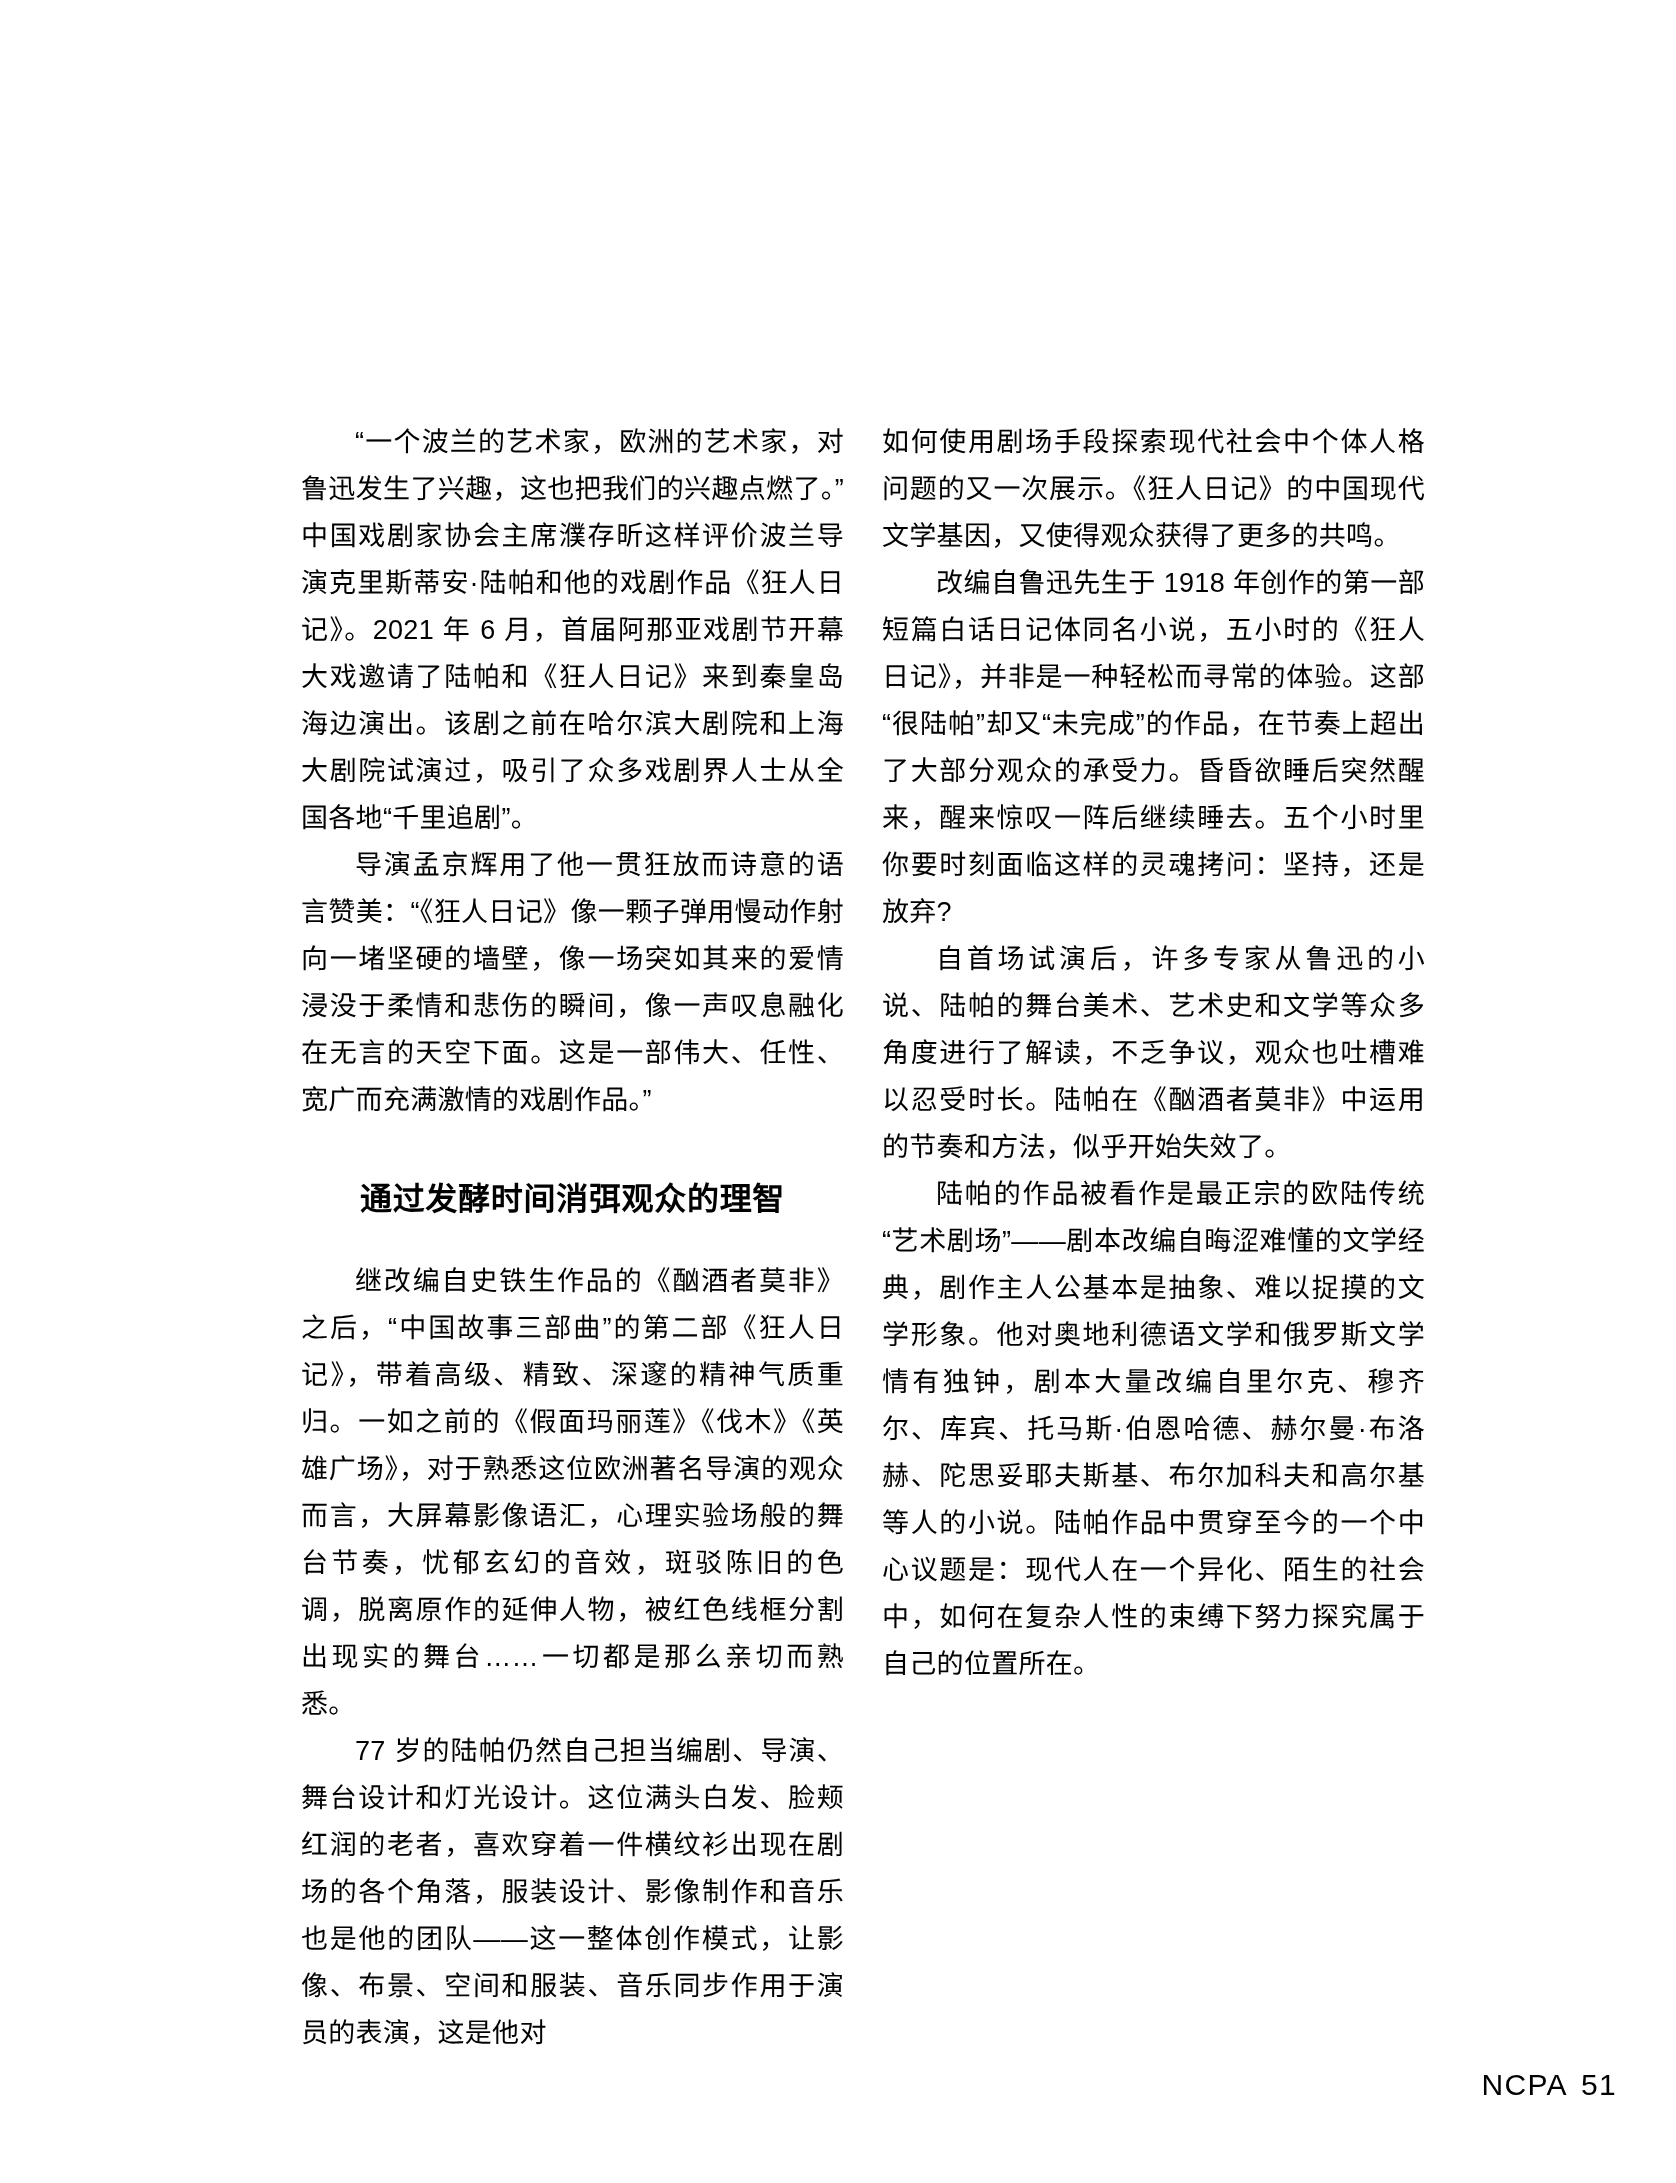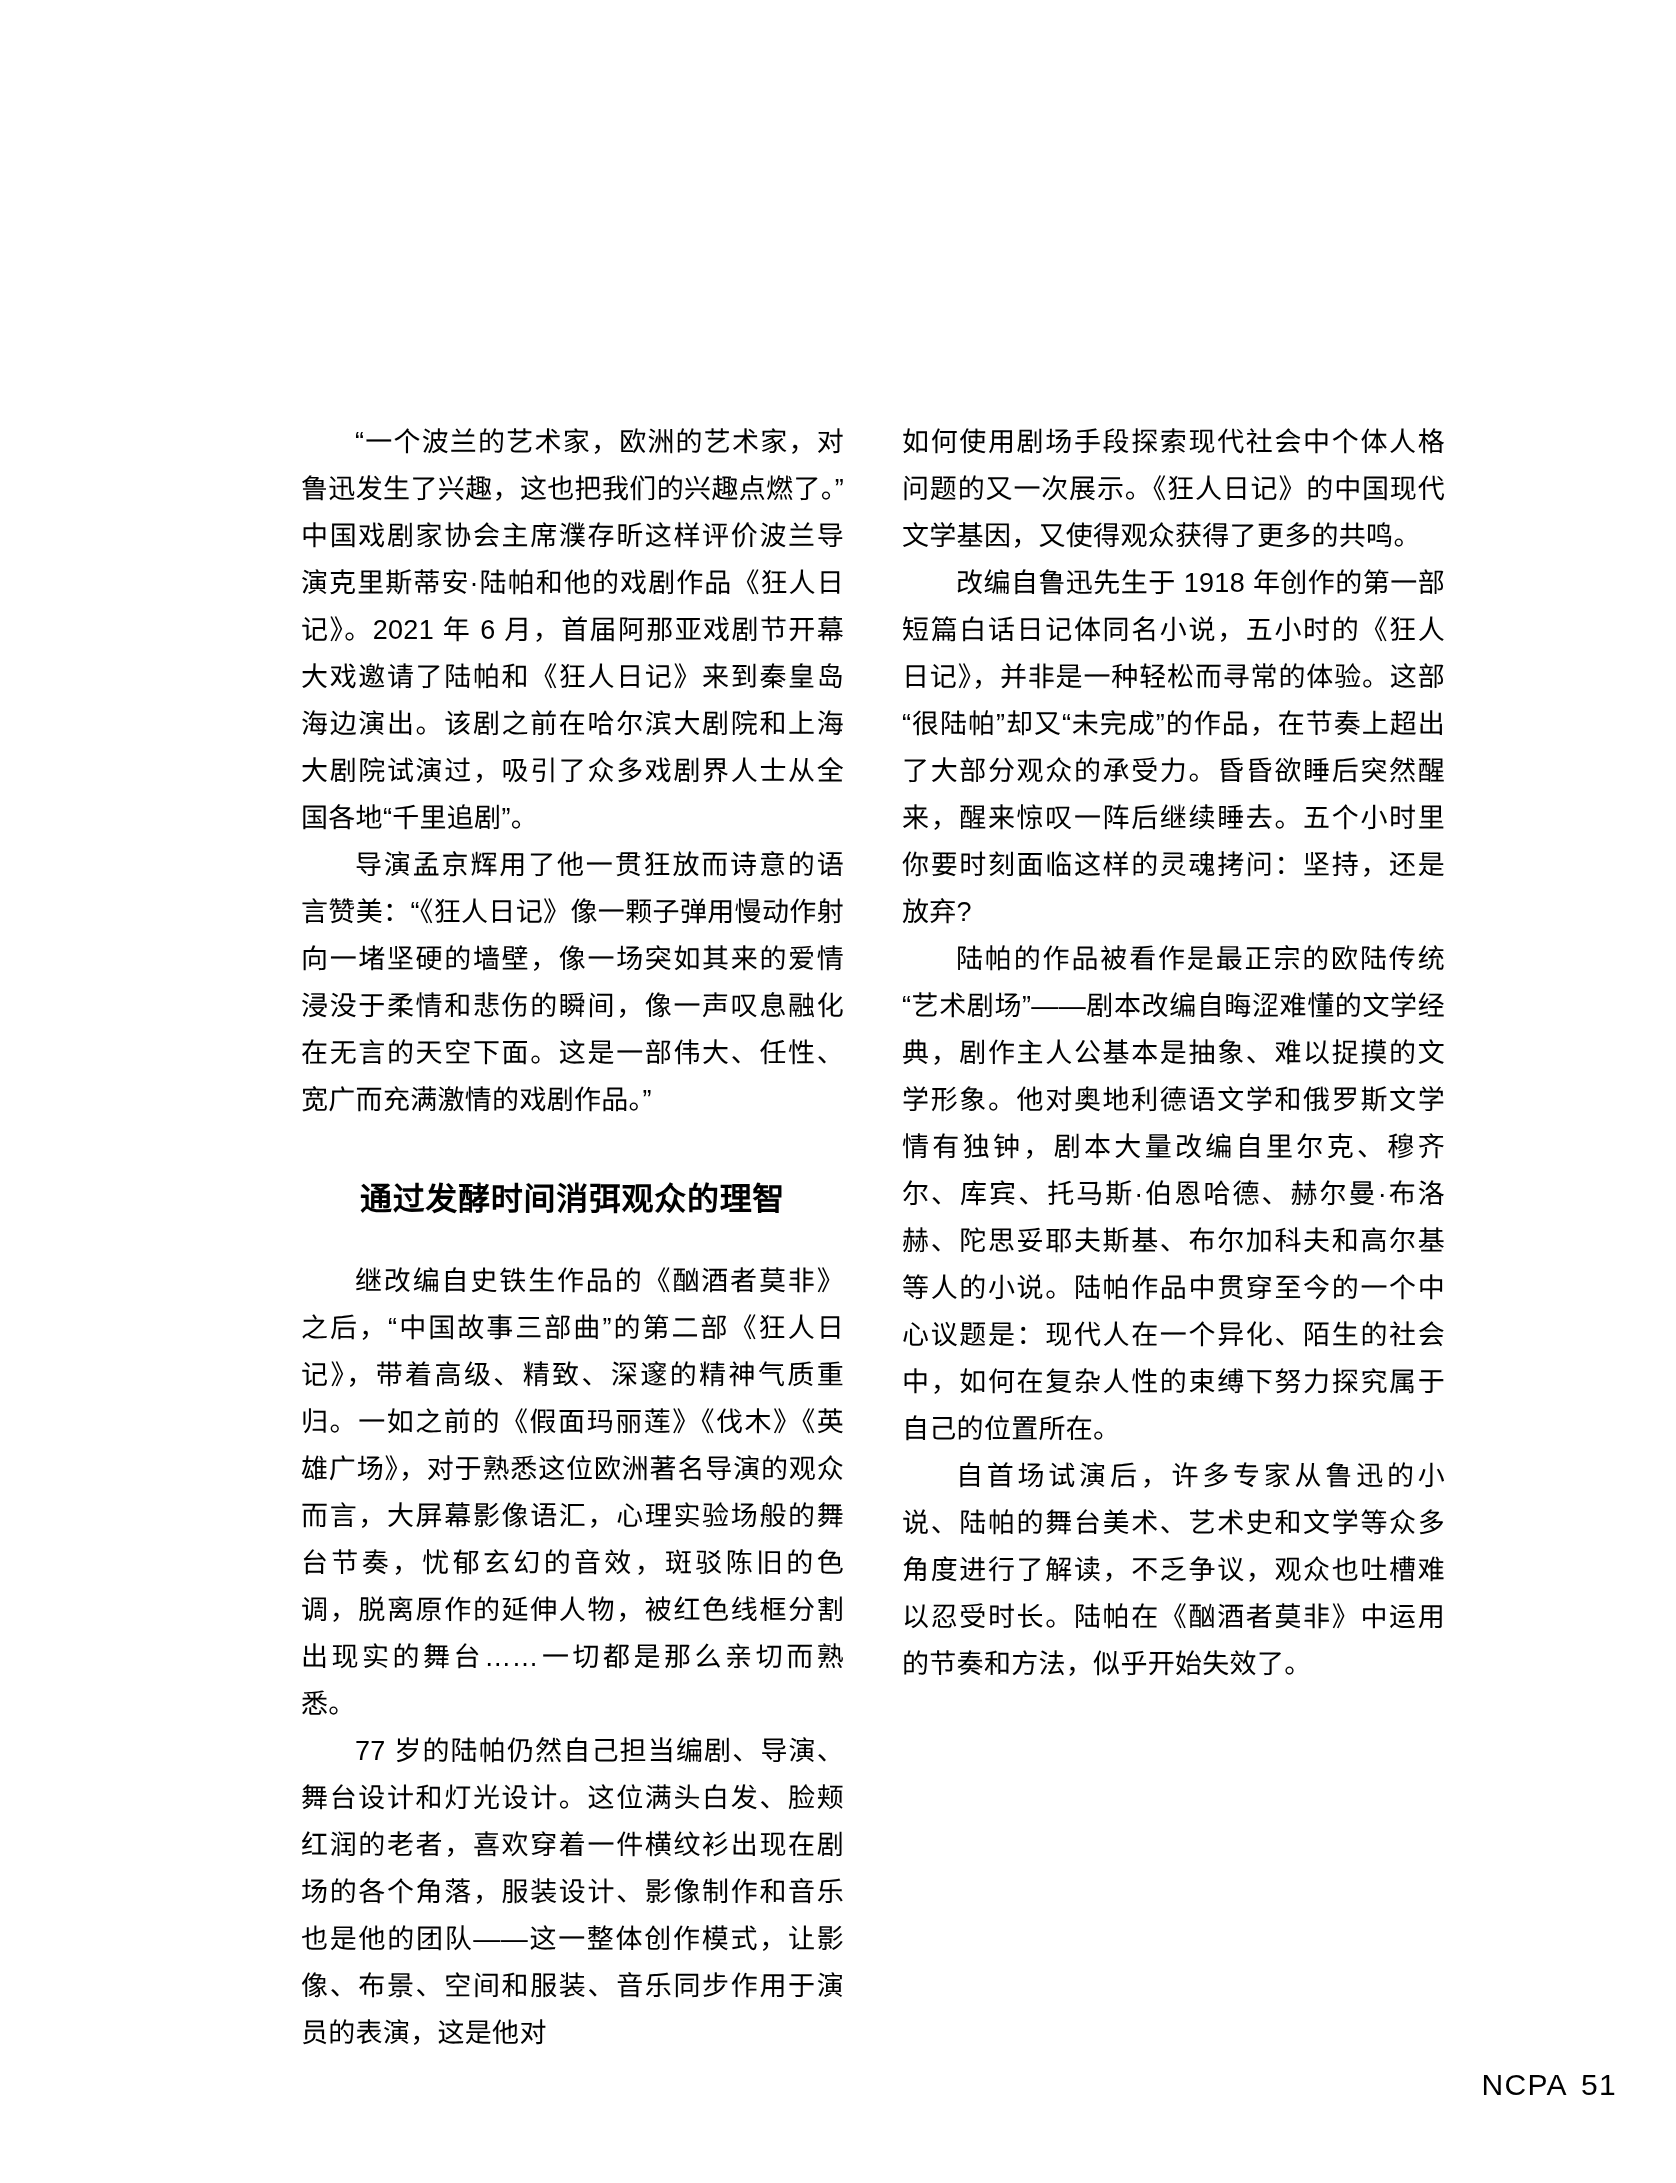--- a/index.html
+++ b/index.html
@@ -28,21 +28,21 @@
     width: 543px;
     font-size: 27px;
     line-height: 47px;
     text-align: justify;
     text-justify: inter-ideograph;
     letter-spacing: 0.3px;
     color: #000000;
     font-weight: 400;
   }
   .col-left  { left: 301px; }
-  .col-right { left: 882px; margin-left: 20px; }
+  .col-right { left: 882px; }
   .col p {
     margin: 0;
     padding: 0;
     text-indent: 2em;
   }
   .col p.continuation {
     text-indent: 0;
   }
   .section-heading {
     margin: 55px 0 38px 0;
@@ -80,22 +80,22 @@
     <p>“一个波兰的艺术家，欧洲的艺术家，对鲁迅发生了兴趣，这也把我们的兴趣点燃了。”中国戏剧家协会主席濮存昕这样评价波兰导演克里斯蒂安·陆帕和他的戏剧作品《狂人日记》。2021 年 6 月，首届阿那亚戏剧节开幕大戏邀请了陆帕和《狂人日记》来到秦皇岛海边演出。该剧之前在哈尔滨大剧院和上海大剧院试演过，吸引了众多戏剧界人士从全国各地“千里追剧”。</p>
     <p>导演孟京辉用了他一贯狂放而诗意的语言赞美：“《狂人日记》像一颗子弹用慢动作射向一堵坚硬的墙壁，像一场突如其来的爱情浸没于柔情和悲伤的瞬间，像一声叹息融化在无言的天空下面。这是一部伟大、任性、宽广而充满激情的戏剧作品。”</p>
     <h2 class="section-heading">通过发酵时间消弭观众的理智</h2>
     <p>继改编自史铁生作品的《酗酒者莫非》之后，“中国故事三部曲”的第二部《狂人日记》，带着高级、精致、深邃的精神气质重归。一如之前的《假面玛丽莲》《伐木》《英雄广场》，对于熟悉这位欧洲著名导演的观众而言，大屏幕影像语汇，心理实验场般的舞台节奏，忧郁玄幻的音效，斑驳陈旧的色调，脱离原作的延伸人物，被红色线框分割出现实的舞台……一切都是那么亲切而熟悉。</p>
     <p>77 岁的陆帕仍然自己担当编剧、导演、舞台设计和灯光设计。这位满头白发、脸颊红润的老者，喜欢穿着一件横纹衫出现在剧场的各个角落，服装设计、影像制作和音乐也是他的团队——这一整体创作模式，让影像、布景、空间和服装、音乐同步作用于演员的表演，这是他对</p>
   </div>
 
   <div class="col col-right">
     <p class="continuation">如何使用剧场手段探索现代社会中个体人格问题的又一次展示。《狂人日记》的中国现代文学基因，又使得观众获得了更多的共鸣。</p>
     <p>改编自鲁迅先生于 1918 年创作的第一部短篇白话日记体同名小说，五小时的《狂人日记》，并非是一种轻松而寻常的体验。这部“很陆帕”却又“未完成”的作品，在节奏上超出了大部分观众的承受力。昏昏欲睡后突然醒来，醒来惊叹一阵后继续睡去。五个小时里你要时刻面临这样的灵魂拷问：坚持，还是放弃?</p>
+    <p>自首场试演后，许多专家从鲁迅的小说、陆帕的舞台美术、艺术史和文学等众多角度进行了解读，不乏争议，观众也吐槽难以忍受时长。陆帕在《酗酒者莫非》中运用的节奏和方法，似乎开始失效了。</p>
     <p>陆帕的作品被看作是最正宗的欧陆传统“艺术剧场”——剧本改编自晦涩难懂的文学经典，剧作主人公基本是抽象、难以捉摸的文学形象。他对奥地利德语文学和俄罗斯文学情有独钟，剧本大量改编自里尔克、穆齐尔、库宾、托马斯·伯恩哈德、赫尔曼·布洛赫、陀思妥耶夫斯基、布尔加科夫和高尔基等人的小说。陆帕作品中贯穿至今的一个中心议题是：现代人在一个异化、陌生的社会中，如何在复杂人性的束缚下努力探究属于自己的位置所在。</p>
-    <p>自首场试演后，许多专家从鲁迅的小说、陆帕的舞台美术、艺术史和文学等众多角度进行了解读，不乏争议，观众也吐槽难以忍受时长。陆帕在《酗酒者莫非》中运用的节奏和方法，似乎开始失效了。</p>
   </div>
 
   <div class="page-footer">
     <span>NCPA</span><span class="page-num">51</span>
   </div>
 
 </div>
 
 
 </body></html>

